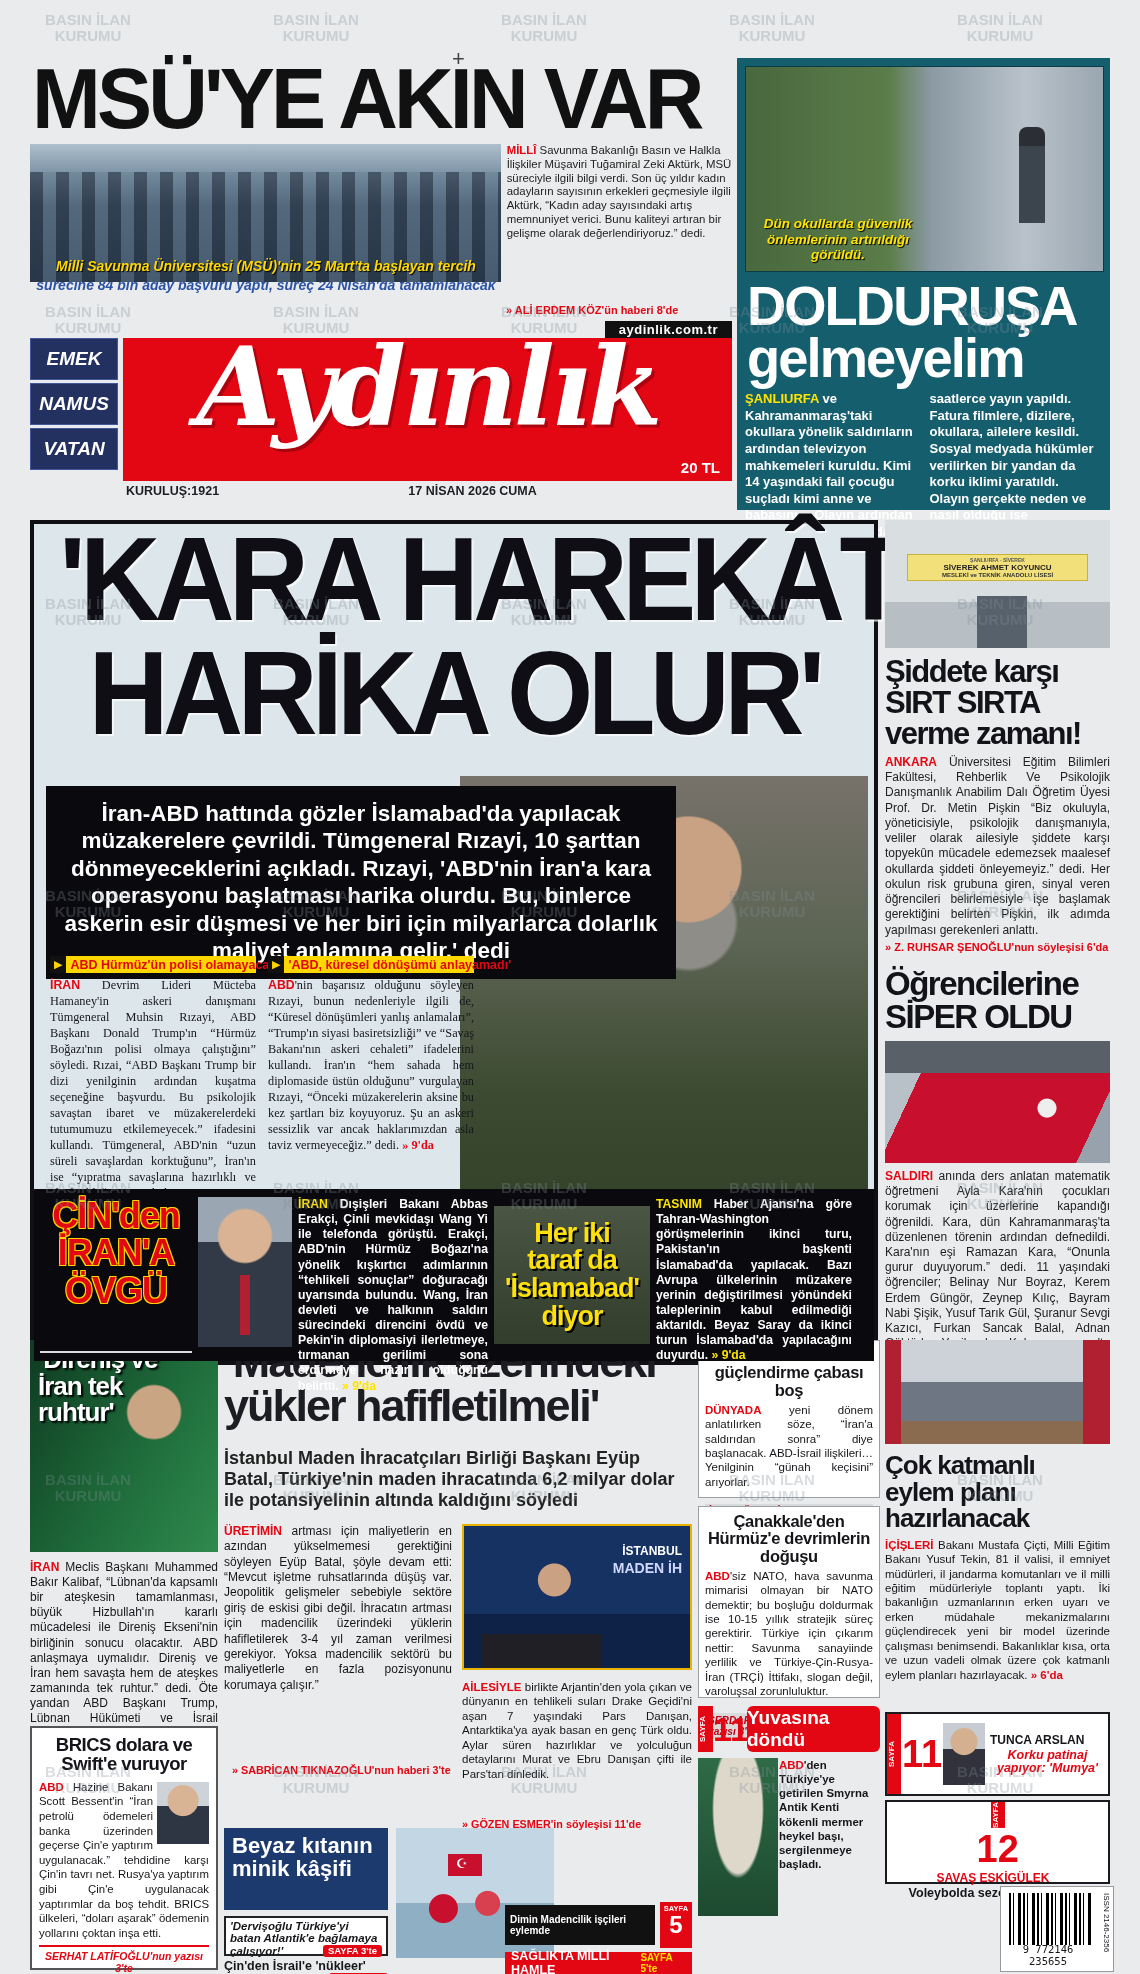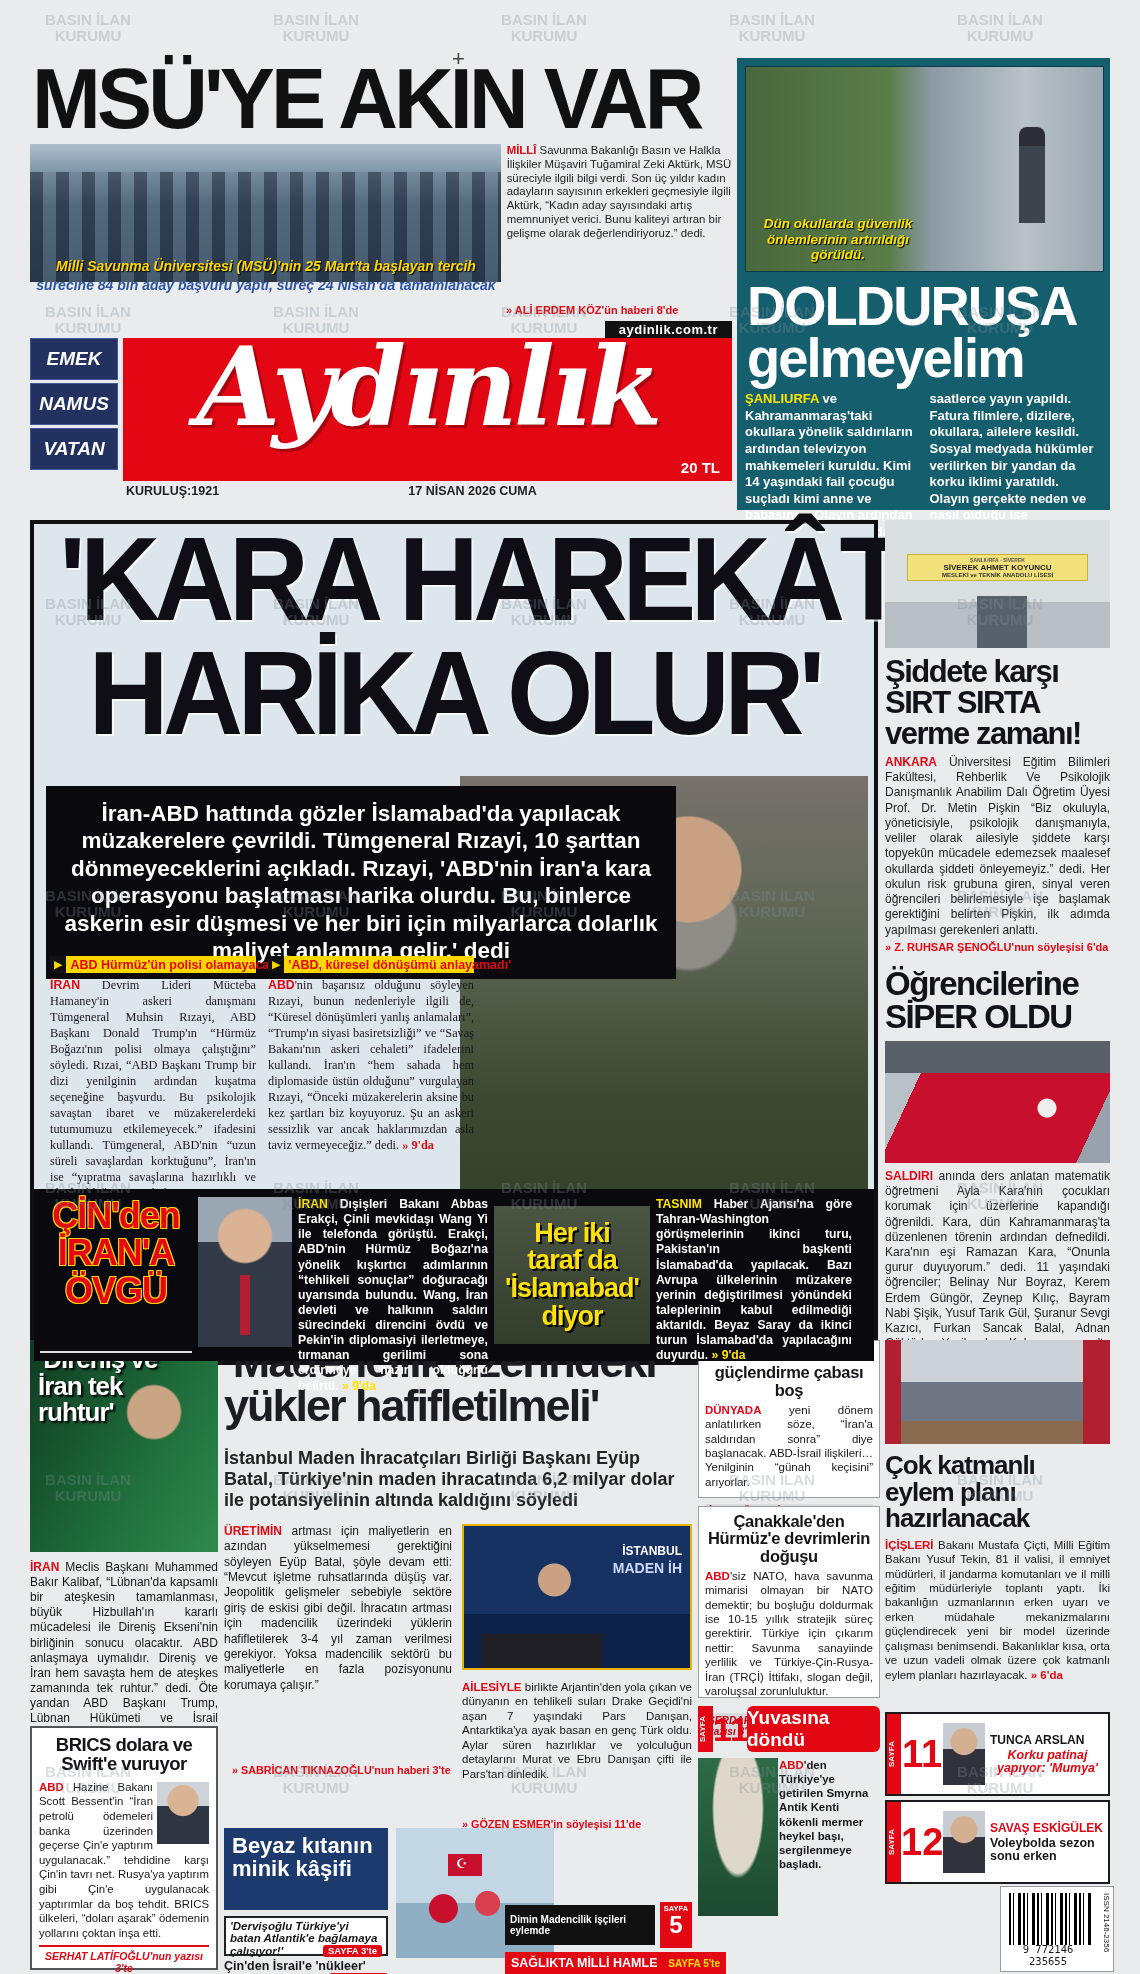--- a/index.html
+++ b/index.html
@@ -175,21 +175,21 @@
      font-size:9.5px;padding:1px 5px;border-radius:3px;}
   .cinrow{position:absolute;left:0;top:620px;width:164px;font-size:12.5px;font-weight:bold;
      line-height:1.05;}
   .dimin{position:absolute;left:281px;top:565px;width:150px;height:40px;background:#111;
      color:#fff;font-weight:bold;font-size:10px;line-height:1.1;padding:3px 5px;
      box-sizing:border-box;display:flex;align-items:center;}
   .sayfa-chip{position:absolute;left:436px;top:562px;width:32px;height:46px;background:#e30613;
      color:#fff;text-align:center;font-weight:bold;}
   .sayfa-chip .l{font-size:7.5px;display:block;margin-top:2px;}
   .sayfa-chip .n{font-size:24px;line-height:1;display:block;}
-  .saglik{position:absolute;left:281px;top:612px;width:221px;height:22px;background:#e30613;
+  .saglik{position:absolute;left:281px;top:612px;width:187px;height:22px;background:#e30613;
      color:#fff;font-weight:bold;font-size:12.5px;display:flex;align-items:center;
      justify-content:space-between;padding:4px 6px;box-sizing:border-box;}
   .saglik .pg{color:#ffe400;font-size:10px;}
 
   .sidebox{position:absolute;left:698px;width:182px;border:1px solid #9aa0a6;background:#fff;
      padding:6px;box-sizing:border-box;}
   .sidebox-h{font-size:16.5px;font-weight:bold;text-align:center;line-height:1.05;
      letter-spacing:-.3px;color:#15151a;margin-bottom:4px;}
   .sidebox-body{font-size:11.5px;line-height:1.25;text-align:justify;}
   .sidebox-byline{position:relative;margin-top:15px;background:#d8dadc;color:#c00016;
@@ -216,32 +216,32 @@
      linear-gradient(90deg,#b02030 0 16px,rgba(0,0,0,0) 16px),
      linear-gradient(90deg,rgba(0,0,0,0) 0 198px,#b02030 198px),
      linear-gradient(180deg,#cdd2d8 0 40%,#6d7682 40% 78%,#8b6b4f 78%);}
   .cok-h{font-size:26px;font-weight:bold;letter-spacing:-1px;line-height:1.02;color:#14141a;
      margin:8px 0 6px 0;}
   .cok-body{font-size:11.5px;line-height:1.26;text-align:justify;}
 
   .colrow{position:absolute;left:885px;width:225px;height:84px;border:2px solid #1b1b1f;
      background:#fff;box-sizing:border-box;display:flex;align-items:center;}
   .colrow1{top:1712px;}
-  .colrow2{top:1800px;}
+  .colrow2{top:1800px;flex-direction:column;}
   .cr-tab{width:14px;height:100%;background:#e30613;color:#fff;font-size:8px;font-weight:bold;
      writing-mode:vertical-rl;transform:rotate(180deg);text-align:center;}
   .cr-num{width:42px;text-align:center;font-size:38px;font-weight:bold;color:#e30613;}
   .cr-photo{width:42px;height:62px;margin-right:5px;background:
      radial-gradient(circle at 50% 30%, #d4af90 0 13px, rgba(0,0,0,0) 14px),
      linear-gradient(180deg,#c6ccd2 0 42%,#32323c 42%);}
   .cr-text{flex:1;padding-right:3px;}
   .cr-name{font-size:12px;font-weight:bold;color:#16161a;}
   .cr-title{font-size:12.5px;font-weight:bold;line-height:1.05;margin-top:2px;}
   .colrow1 .cr-title{color:#e30613;font-style:italic;text-align:center;}
-  .colrow2 .cr-name{color:#e30613;}
+  .colrow2 .cr-name{color:#e30613;margin-left:28px;}
 
   .barcode{position:absolute;left:1000px;top:1886px;width:112px;height:84px;background:#fff;
      border:1px solid #999;z-index:55;}
   .bars{position:absolute;left:8px;top:6px;right:20px;height:52px;background:
      repeating-linear-gradient(90deg,#000 0 2px,#fff 2px 4px,#000 4px 5px,#fff 5px 9px,#000 9px 12px,#fff 12px 14px);}
   .bc-num{position:absolute;left:0;right:18px;bottom:4px;text-align:center;font-size:10.5px;
      font-family:"DejaVu Sans Mono",monospace;}
   .bc-issn{position:absolute;right:2px;top:6px;font-size:8px;writing-mode:vertical-rl;}
 </style>
 </head>

